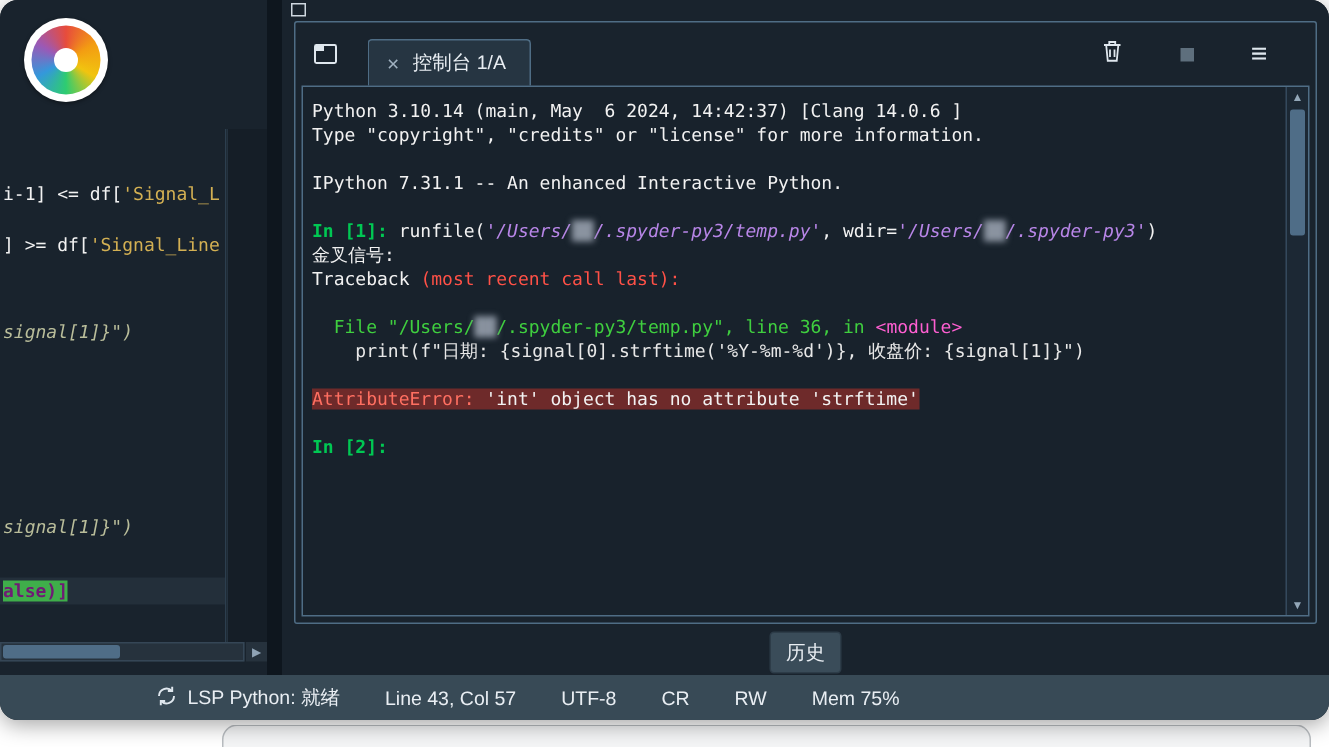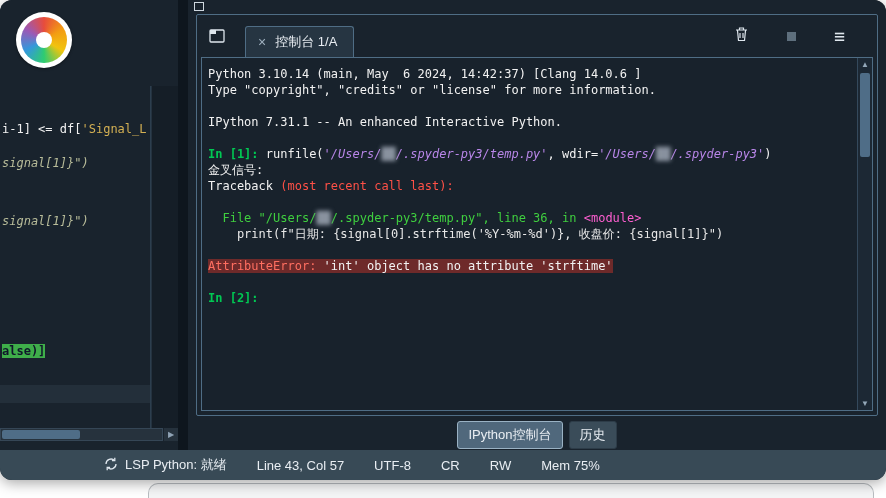--- a/index.html
+++ b/index.html
@@ -117,23 +117,24 @@
 <body>
 
 <div class="behind-window"></div>
 
 <div class="main-window">
 
   <div class="left-panel">
     <div class="current-line"></div>
     <div class="editor-frags">
         <div class="cline"><span style="color: rgb(242, 242, 242);">i-1] &lt;= df[</span><span style="color: rgb(211, 176, 83);">'Signal_L</span></div>
+        <div class="cline"><span style="color: rgb(242, 242, 242);">] &gt;= df[</span><span style="color: rgb(211, 176, 83);">'Signal_Line</span></div>
         <div class="cline"><span style="color: rgb(185, 189, 154); font-style: italic;">signal[1]}")</span></div>
         <div class="cline"><span style="color: rgb(185, 189, 154); font-style: italic;">signal[1]}")</span></div>
-        <div class="cline"><span style="color: #0f172a; background: rgb(63, 174, 74); font-weight: bold; text-align: center;">alse)]</span></div>
+        <div class="cline"><span style="color: #701a75; background: rgb(63, 174, 74); font-weight: bold; text-align: center;">alse)]</span></div>
       </div>
     <div class="col-guide"></div>
     <div class="v-strip"></div>
     <div class="spyder-logo">
       <div class="swirl">
         <div class="core"></div>
       </div>
     </div>
     <div class="h-scrollbar">
       <div class="h-thumb"></div>
@@ -178,21 +179,20 @@
           <div class="sb-btn">▲</div>
           <div class="sb-track">
             <div class="sb-thumb"></div>
           </div>
           <div class="sb-btn">▼</div>
         </div>
       </div>
     </div>
 
     <div class="bottom-tabs">
-      <button class="pbtn selected">IPython控制台</button>
       <button class="pbtn">历史</button>
     </div>
   </div>
 
   <div class="status-bar">
     <span class="status-item">
       <span>
         <svg width="14" height="14" viewBox="0 0 14 14">
           <path d="M12 7a5 5 0 0 1-8.6 3.4M2 7a5 5 0 0 1 8.6-3.4" stroke="#dfe7ee" fill="none" stroke-width="1.3"></path>
           <path d="M3.2 13.2v-2.9h2.9M10.8 0.8v2.9H7.9" stroke="#dfe7ee" fill="none" stroke-width="1.3"></path>

